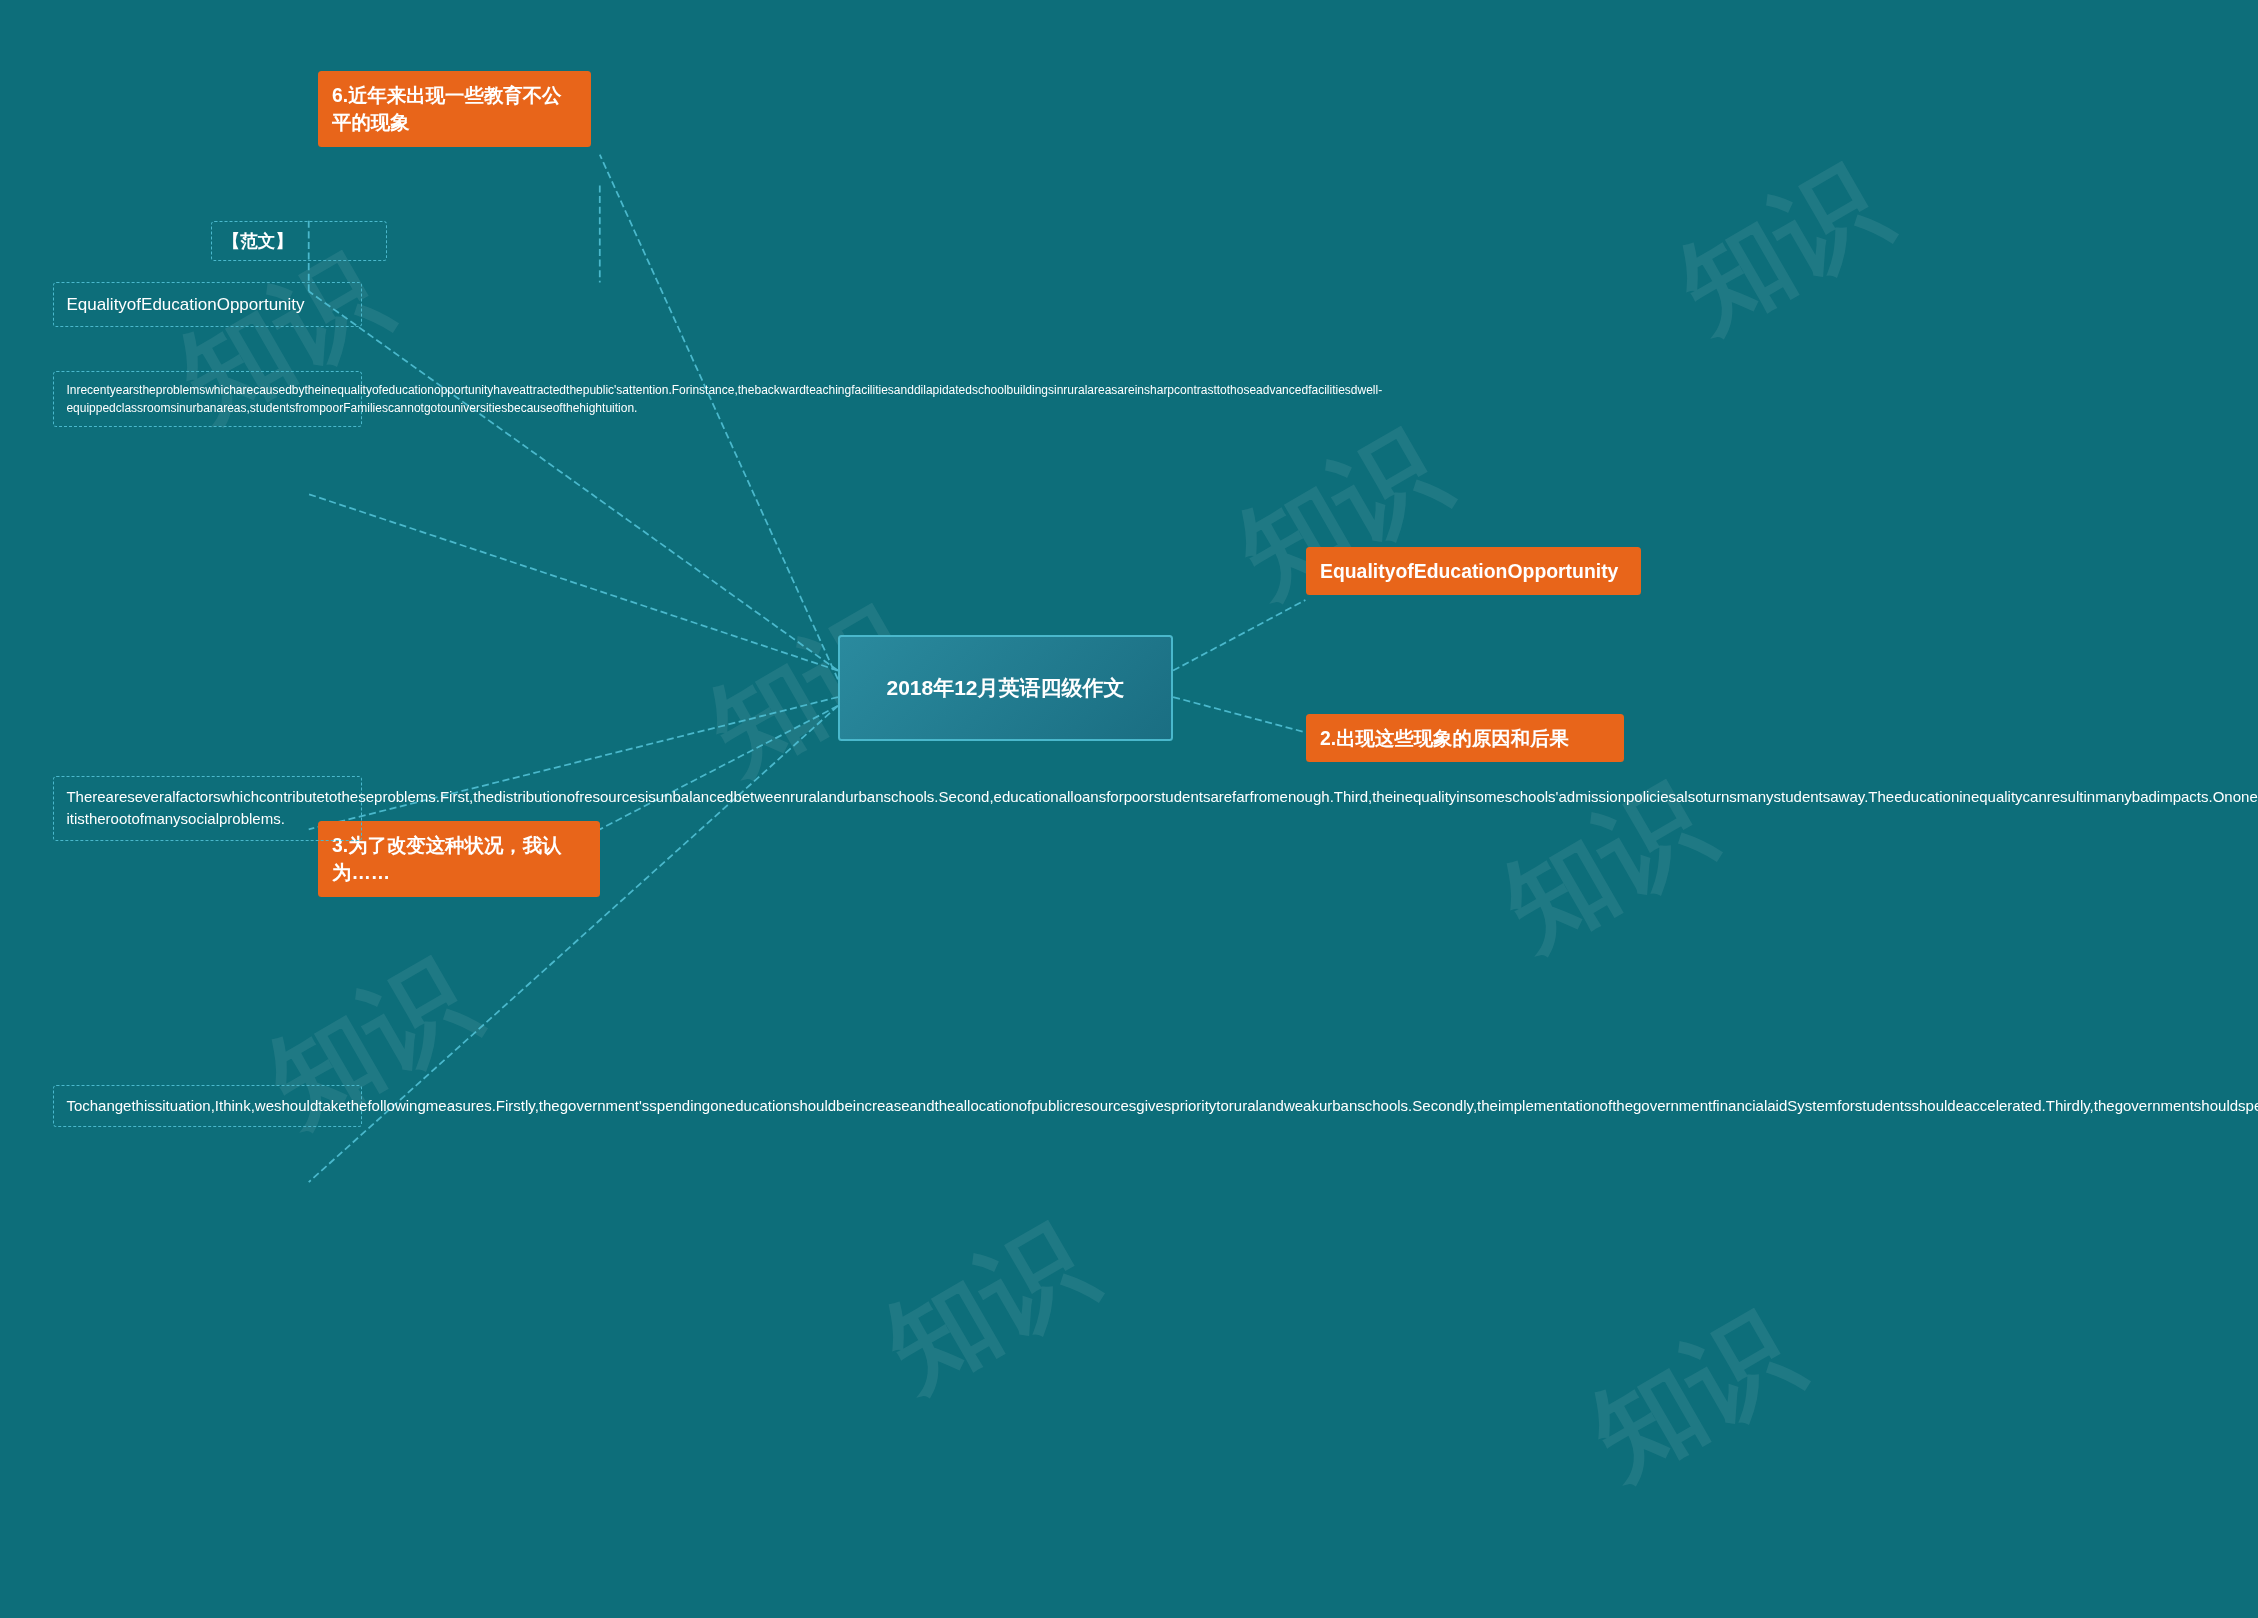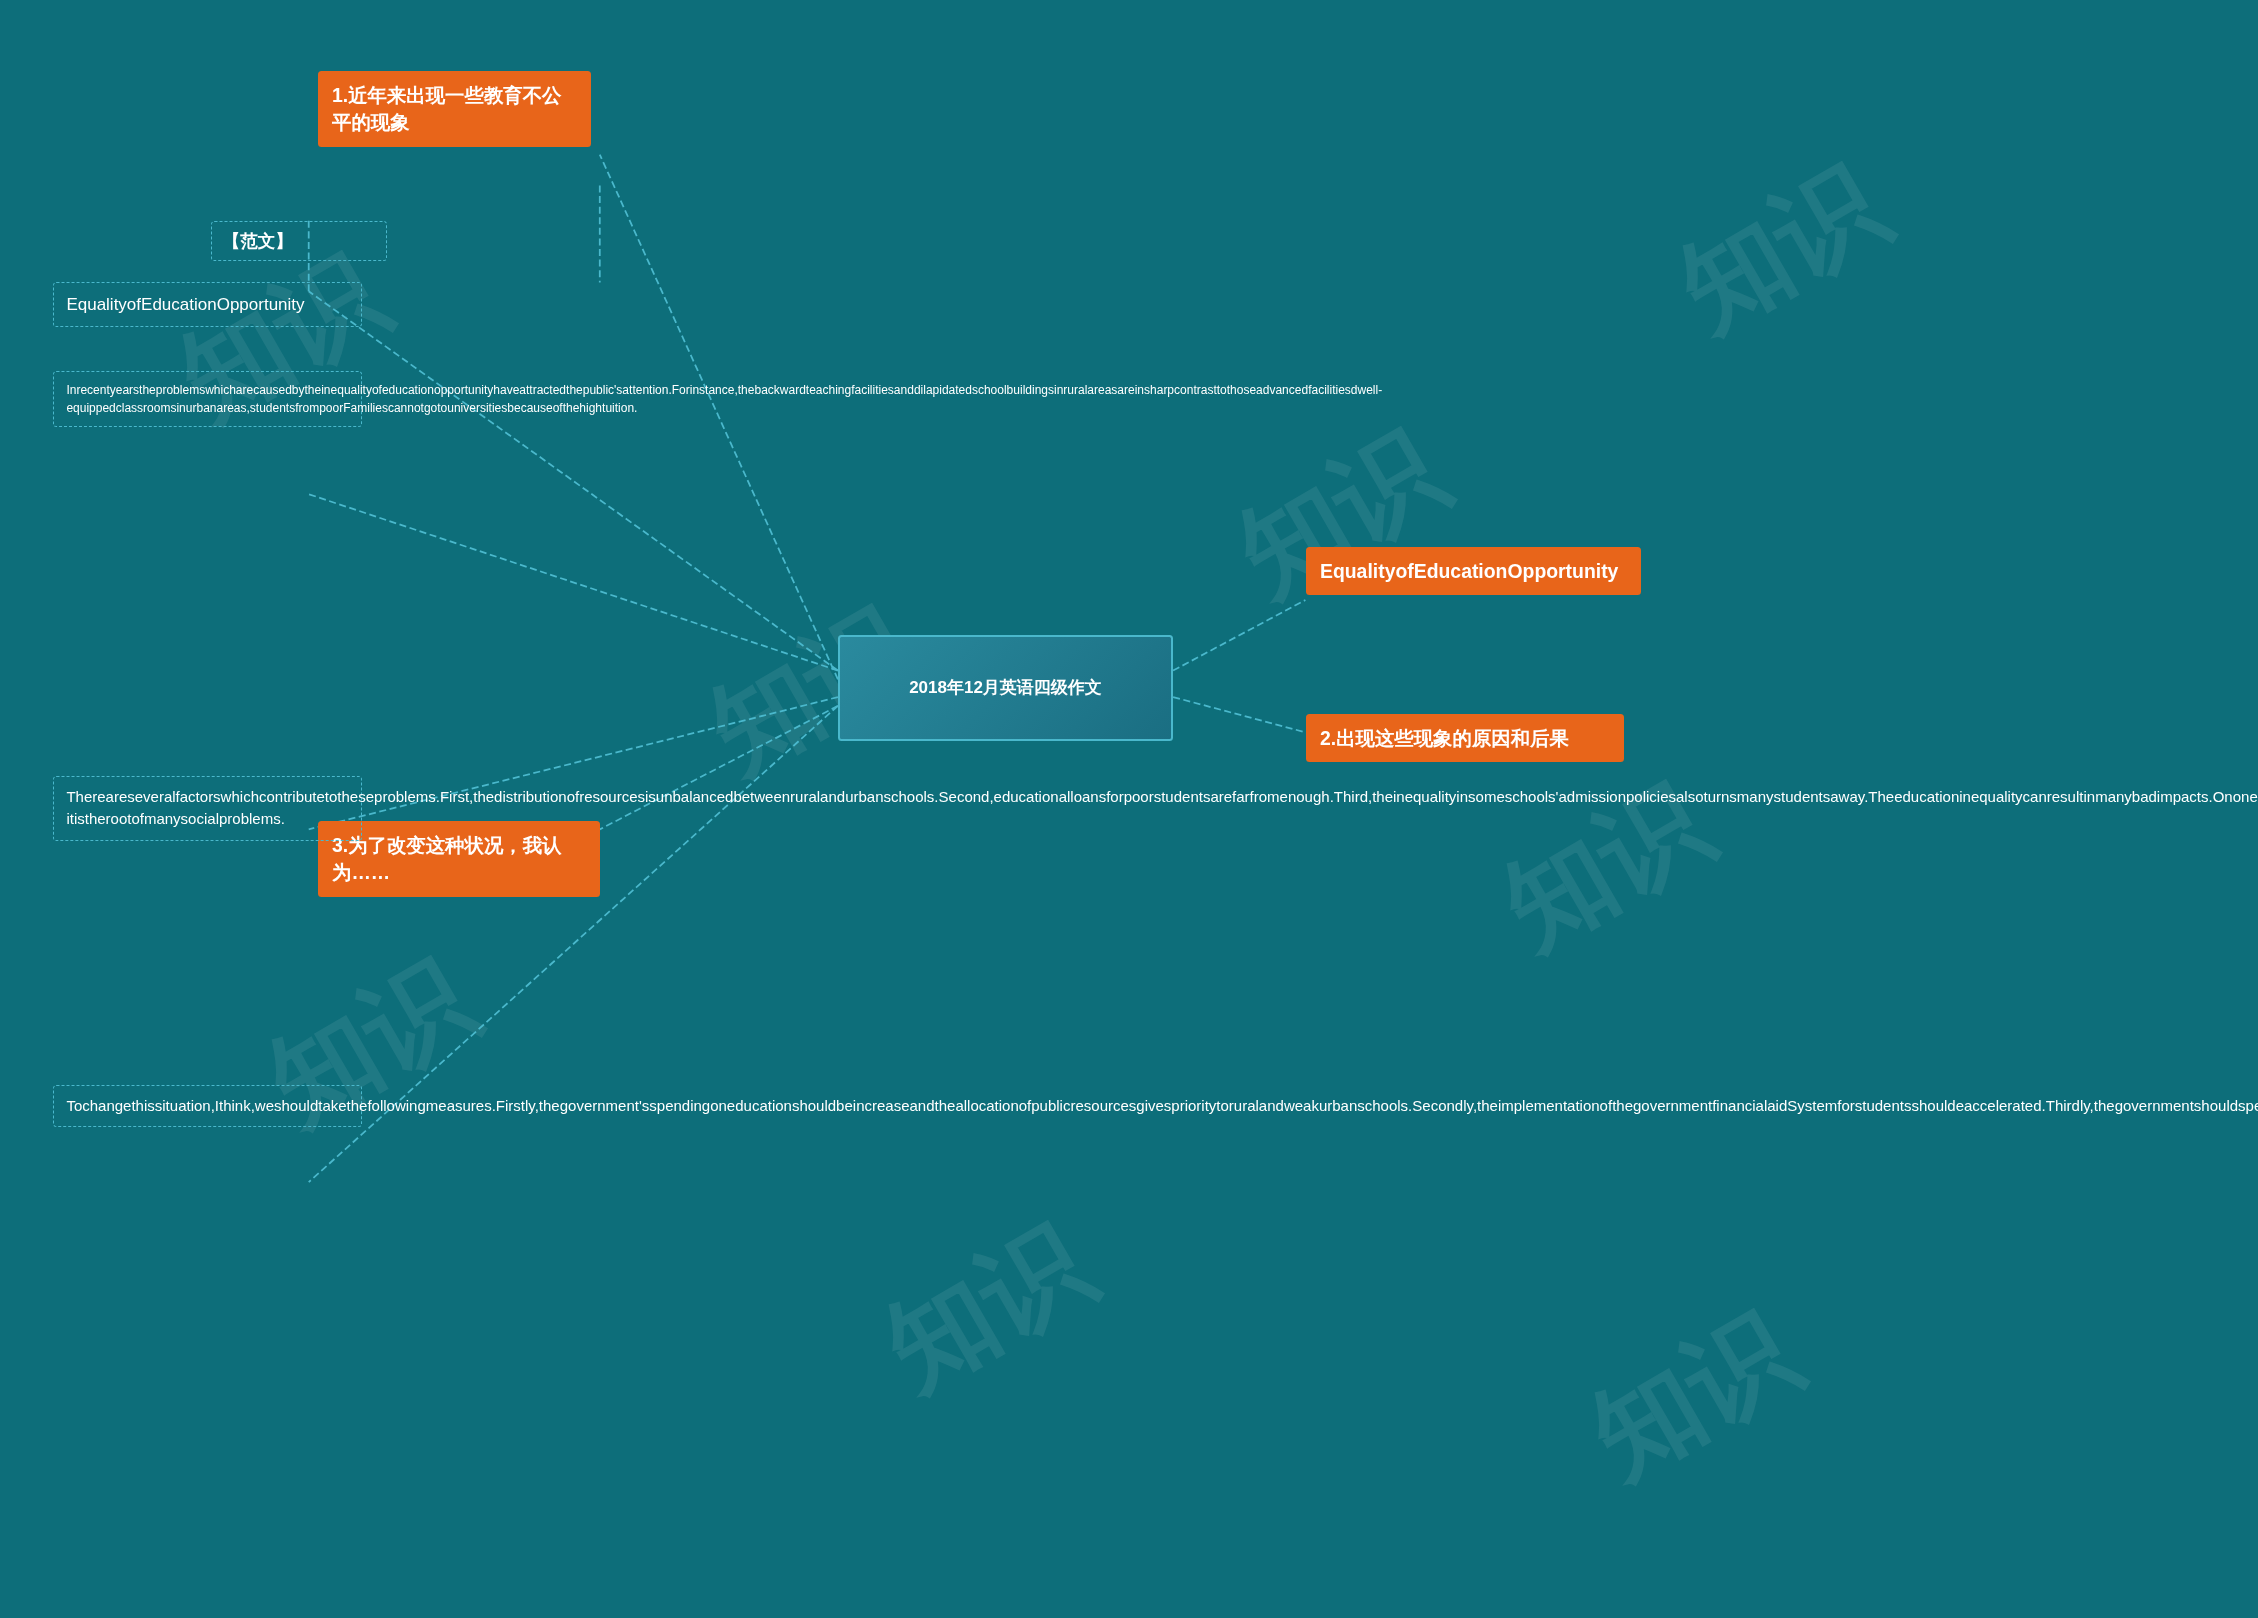--- a/index.html
+++ b/index.html
@@ -43,21 +43,21 @@
       border: 2.6px solid #4ab8cc;
       border-radius: 3.5px;
       display: flex;
       align-items: center;
       justify-content: center;
       text-align: center;
       z-index: 10;
     }
     .center-node-text {
       color: white;
-      font-size: 17px;
+      font-size: 21px;
       font-weight: bold;
       line-height: 1.4;
     }
 
     
     .orange-box {
       position: absolute;
       background-color: #e8651a;
       border-radius: 3.5px;
       padding: 10.6px 14px;
@@ -143,21 +143,21 @@
   <line x1="680" y1="210" x2="680" y2="320" stroke-dasharray="6 3"></line>
 
   <line x1="350" y1="250" x2="350" y2="330" stroke-dasharray="6 3"></line>
 </svg>
 
 <div class="center-node">
   <div class="center-node-text">2018年12月英语四级作文</div>
 </div>
 
 <div class="orange-box" style="left:318px; top:71px; width:273px;">
-  <span>1.近年来出现一些教育不公平的现象</span>
+  <span>6.近年来出现一些教育不公平的现象</span>
 </div>
 
 <div class="dashed-box-small" style="left:163px; top:221px; width:176px;">
   <span>【范文】</span>
 </div>
 
 <div class="dashed-box" style="left:53px; top:282px; width:309px; font-size:17px;">
   <span>EqualityofEducationOpportunity</span>
 </div>
 

